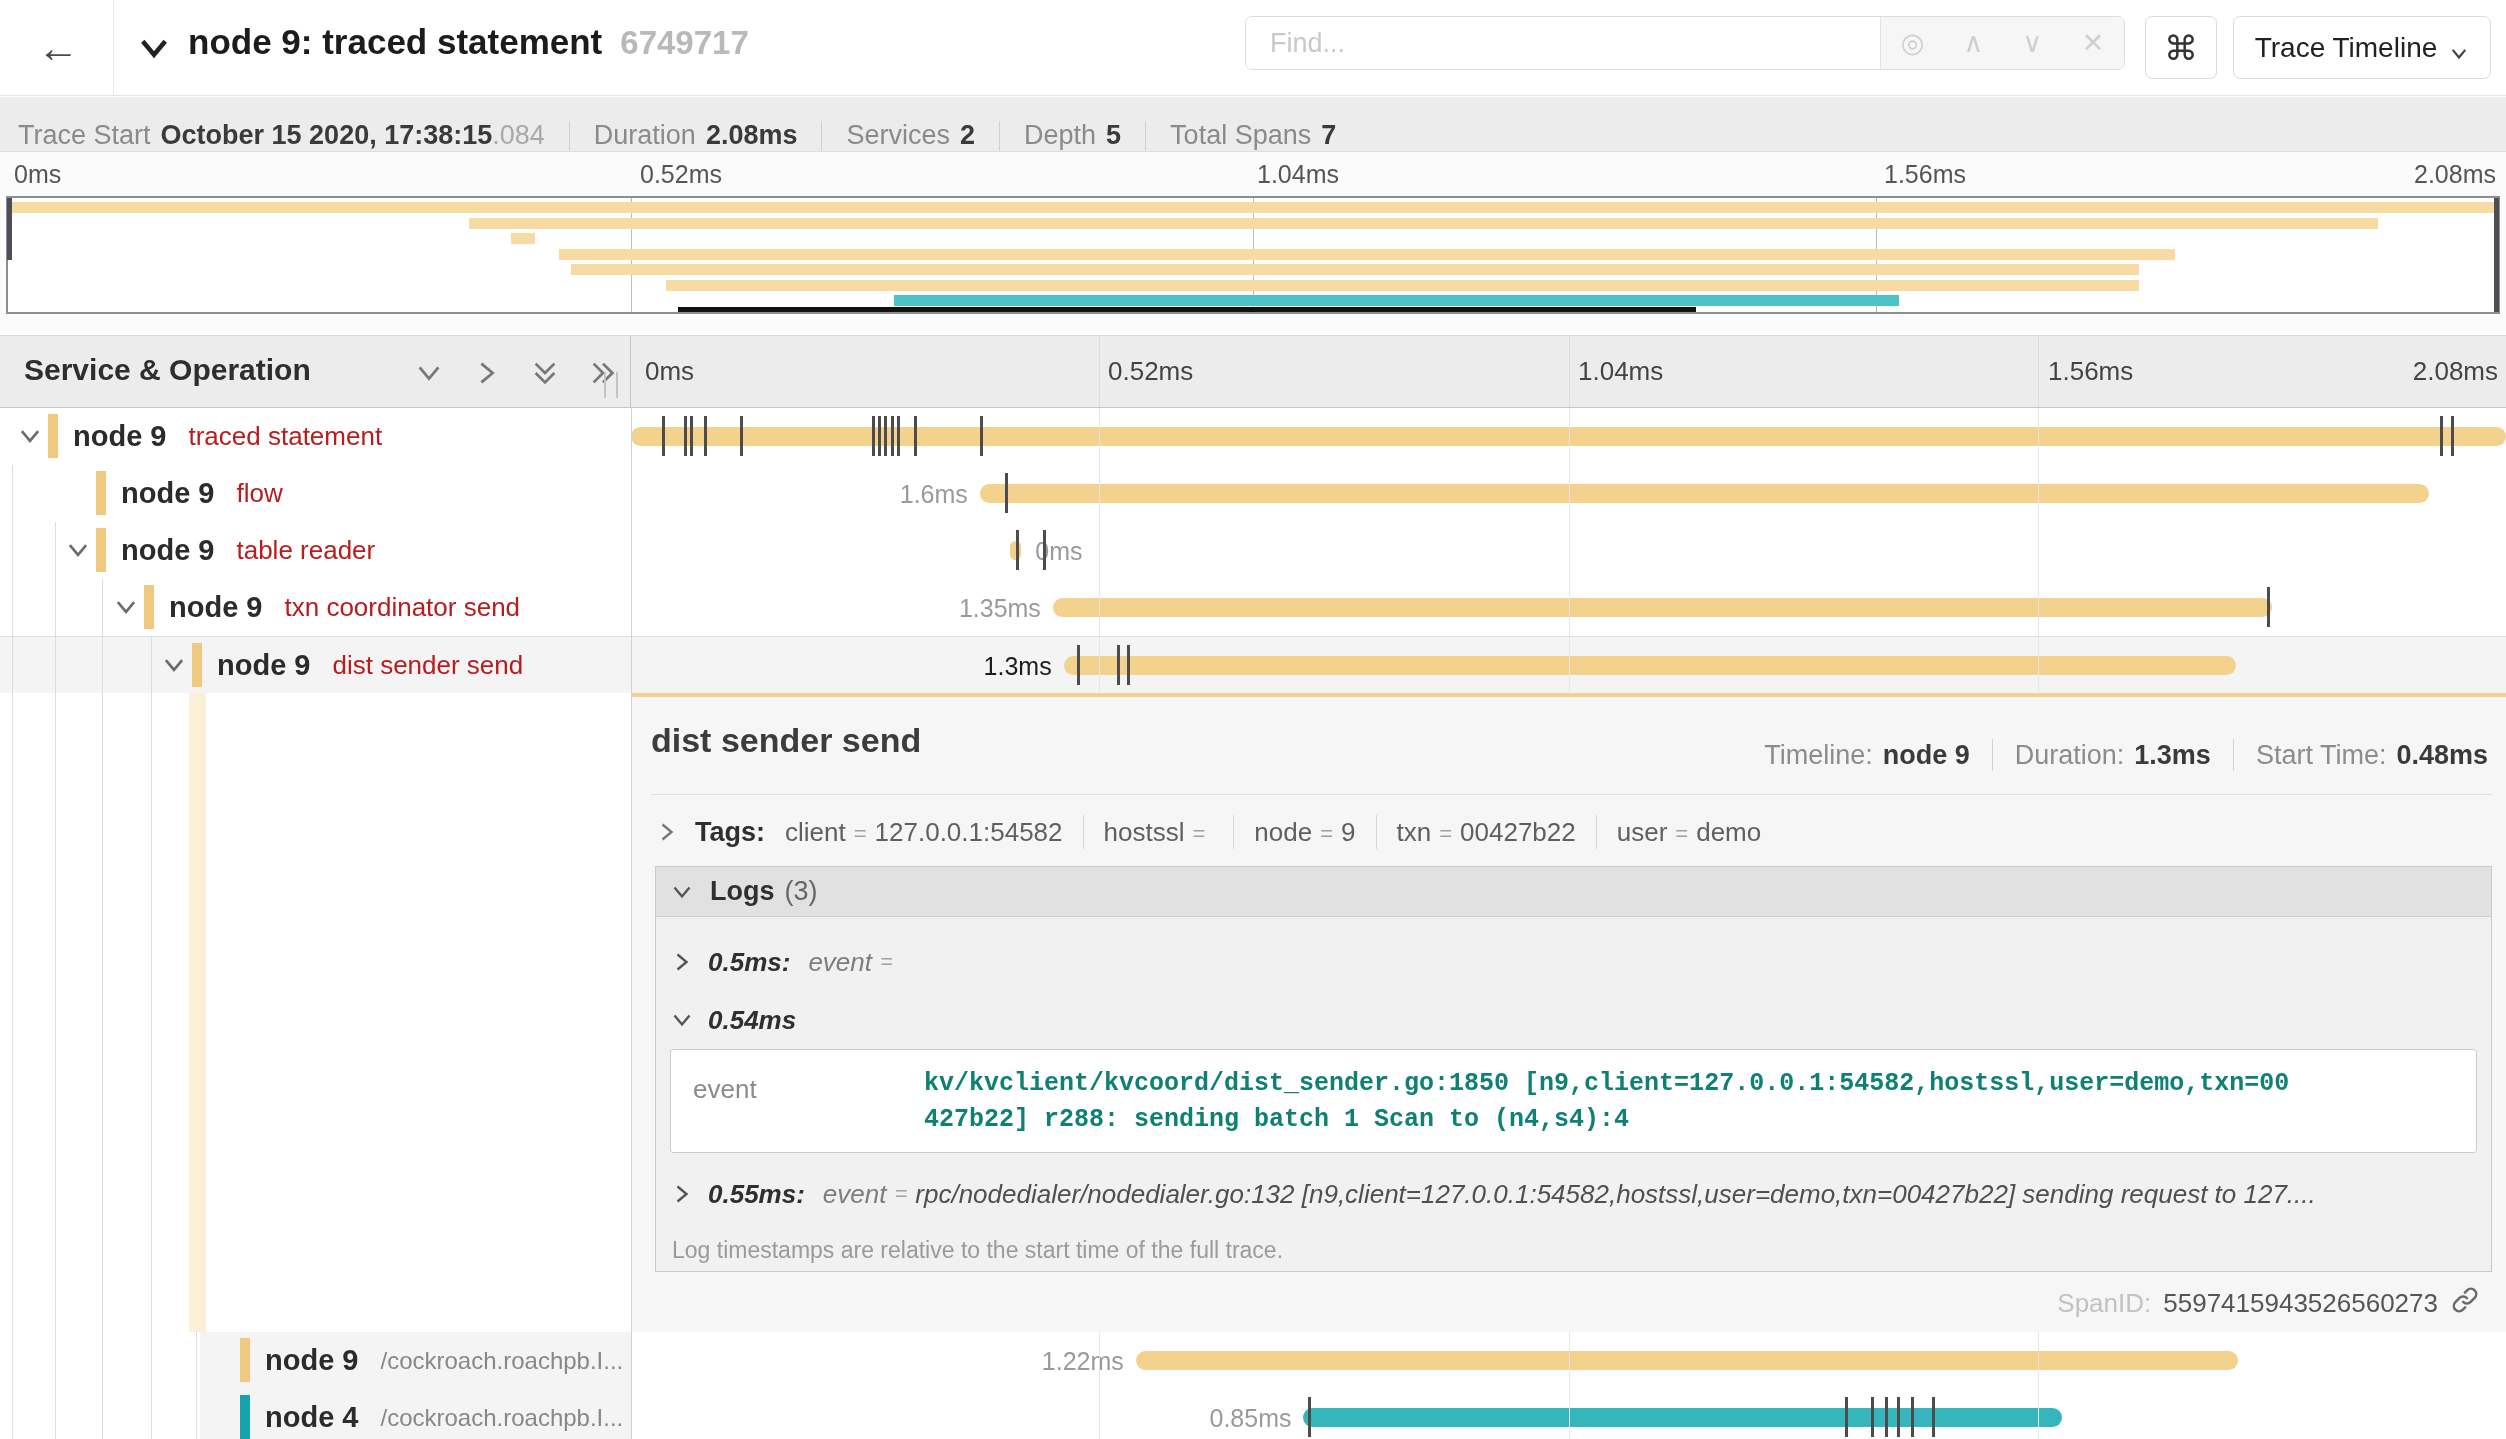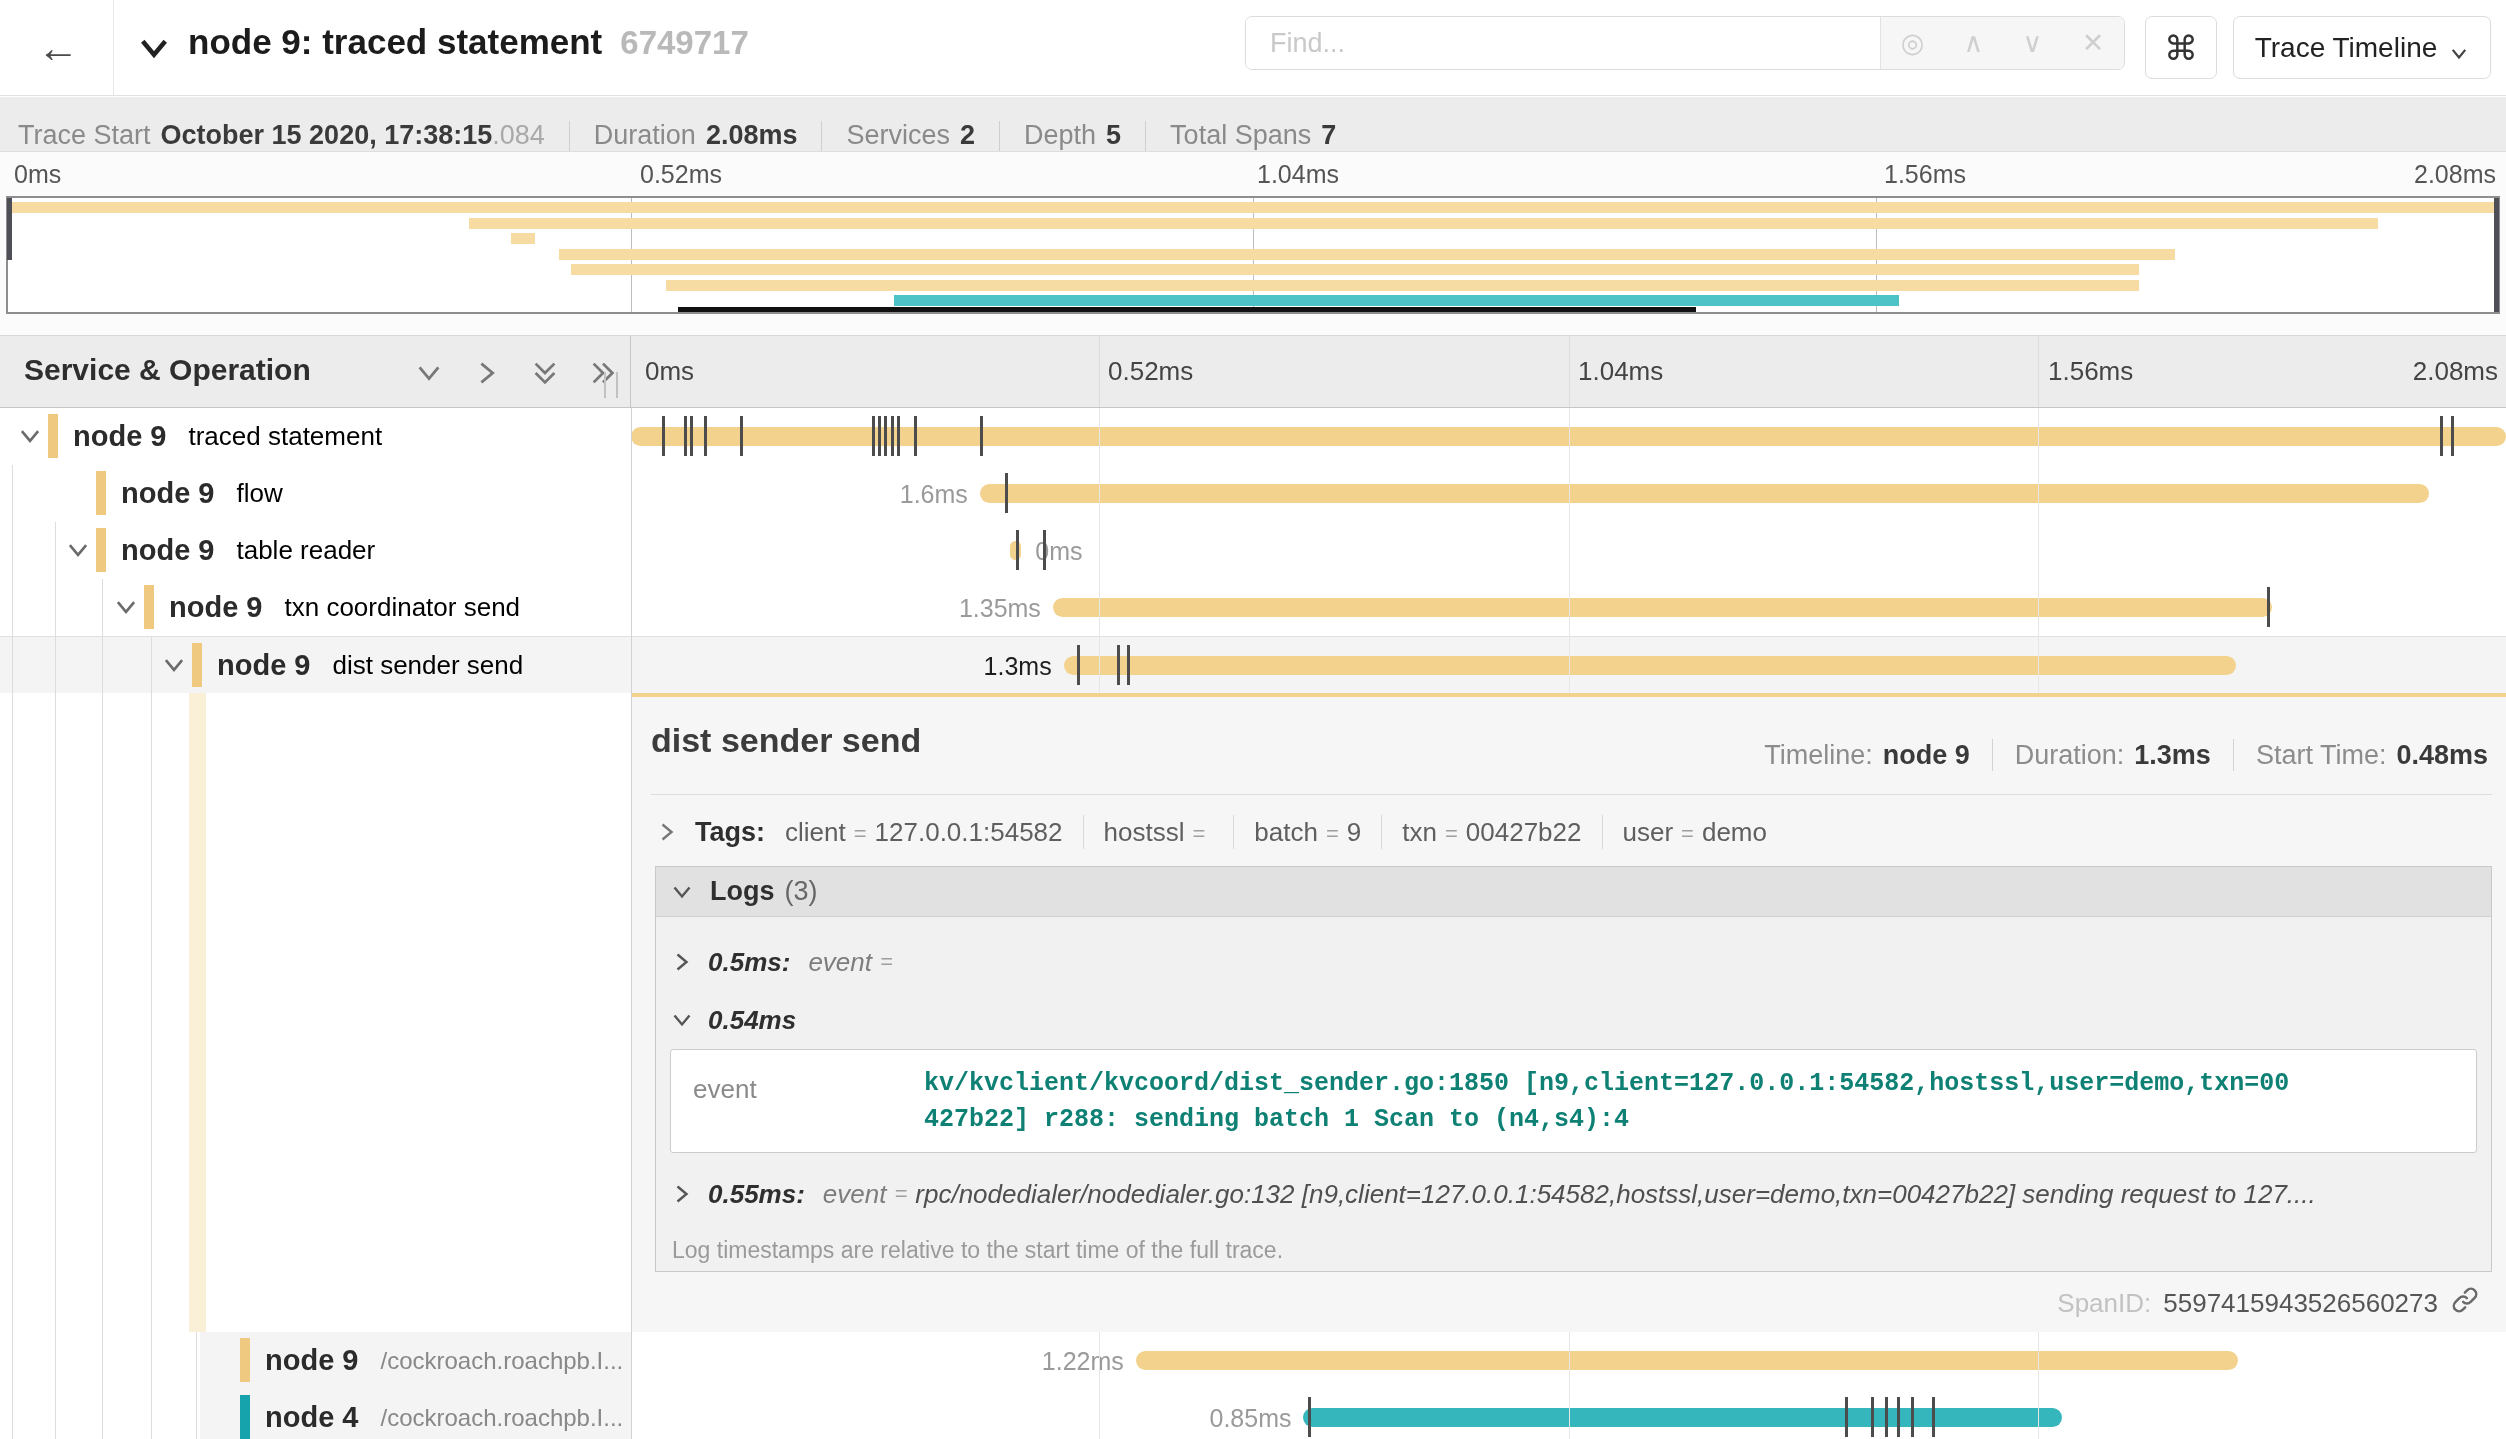--- a/index.html
+++ b/index.html
@@ -60,21 +60,21 @@
   .guide { position:absolute; width:1px; background:#ddd; z-index:3; }
   .cream-band { position:absolute; left:189px; width:17px; top:285px; height:639px; background:var(--cream); z-index:3; }
   .span-row { position:absolute; left:0; width:2506px; height:57px; z-index:1; }
   .span-row.selected { background:#f4f4f4; border-top:1px solid #e0e0e0; }
   .name-cell { position:absolute; left:0; top:0; width:631px; height:100%; }
   .namebg { position:absolute; left:200px; top:0; width:431px; height:100%; background:#f4f4f4; }
   .rowchev { position:absolute; top:15px; width:26px; height:26px; }
   .chip { position:absolute; top:6px; width:10px; height:44px; }
   .ntext { position:absolute; top:0; height:100%; display:flex; align-items:center; gap:22px; white-space:nowrap; }
   .svc { font-size:29px; font-weight:bold; color:#2b2b2b; }
-  .op { font-size:26px; color:#000000; }
+  .op { font-size:26px; color:#b91c1c; }
   .span-row.bottom .op { font-size:24px; color:#888; }
   .bar-cell { position:absolute; left:631px; top:0; width:1875px; height:100%; }
   .bar { position:absolute; top:19px; height:19px; border-radius:10px; }
   .tick { position:absolute; top:8px; width:3px; height:40px; background:#4c4c4c; z-index:2; }
   .durlab { position:absolute; top:15px; font-size:25px; color:#9a9a9a; white-space:nowrap; }
   .durlab.left { transform:translateX(-12px); }
   .durlab.right { transform:translateX(14px); z-index:1; }
   .durlab.sel { color:#1d1d1d; }
 
   
@@ -386,21 +386,21 @@
 
       <div class="tagsrow">
         <span class="chev16"><svg viewBox="0 0 16 16" width="24" height="24">
               <path d="M5 3l6 5-6 5" fill="none" stroke="#777" stroke-width="1.6"></path>
             </svg></span>
         <span class="tlabel">Tags:</span>
         <span class="tag"><span>client</span><span class="eq">=</span><span>127.0.0.1:54582</span></span>
         <i class="tagsep"></i>
         <span class="tag"><span>hostssl</span><span class="eq">=</span><span></span></span>
         <i class="tagsep"></i>
-        <span class="tag"><span>batch</span><span class="eq">=</span><span>9</span></span>
+        <span class="tag"><span>node</span><span class="eq">=</span><span>9</span></span>
         <i class="tagsep"></i>
         <span class="tag"><span>txn</span><span class="eq">=</span><span>00427b22</span></span>
         <i class="tagsep"></i>
         <span class="tag"><span>user</span><span class="eq">=</span><span>demo</span></span>
       </div>
 
       <div class="logsblk">
         <div class="logshdr">
           <span class="chev16"><svg viewBox="0 0 16 16" width="24" height="24">
                 <path d="M3 5l5 6 5-6" fill="none" stroke="#555" stroke-width="1.6"></path>

